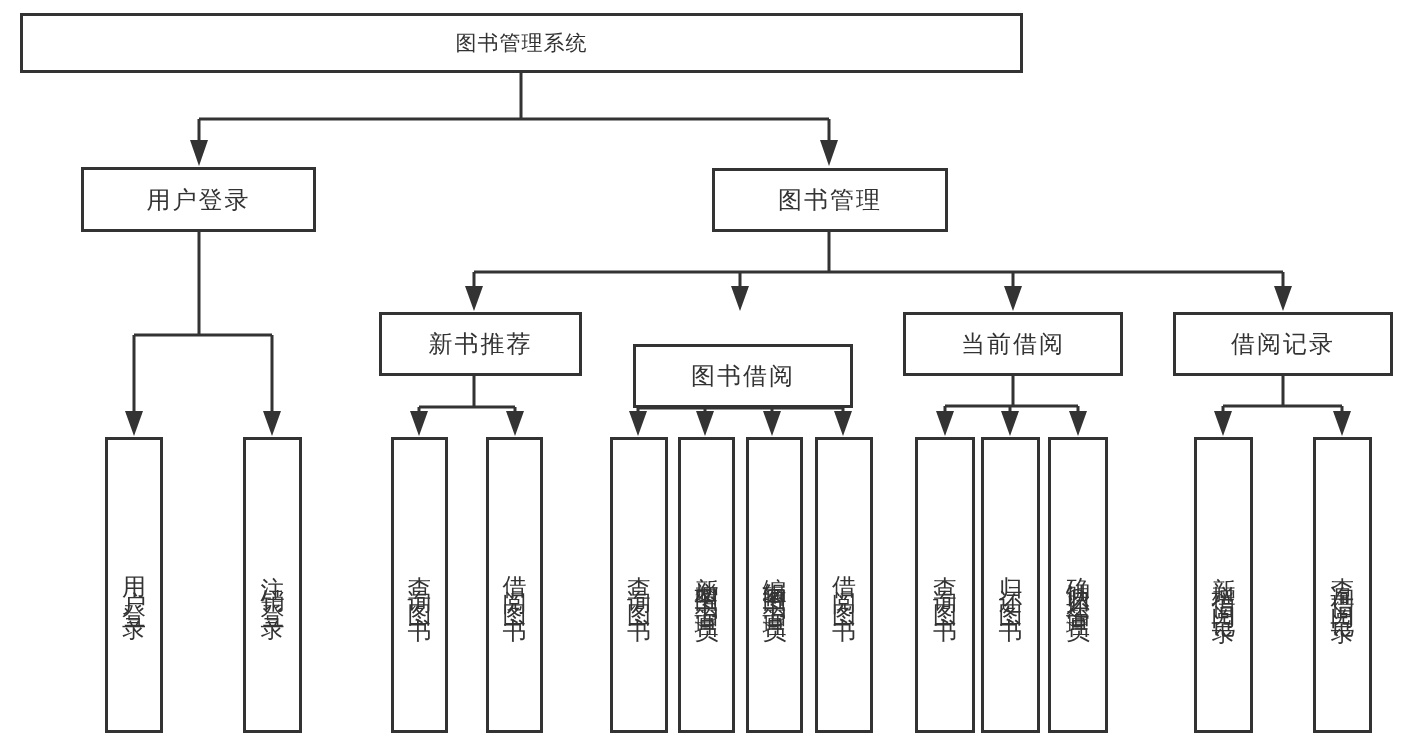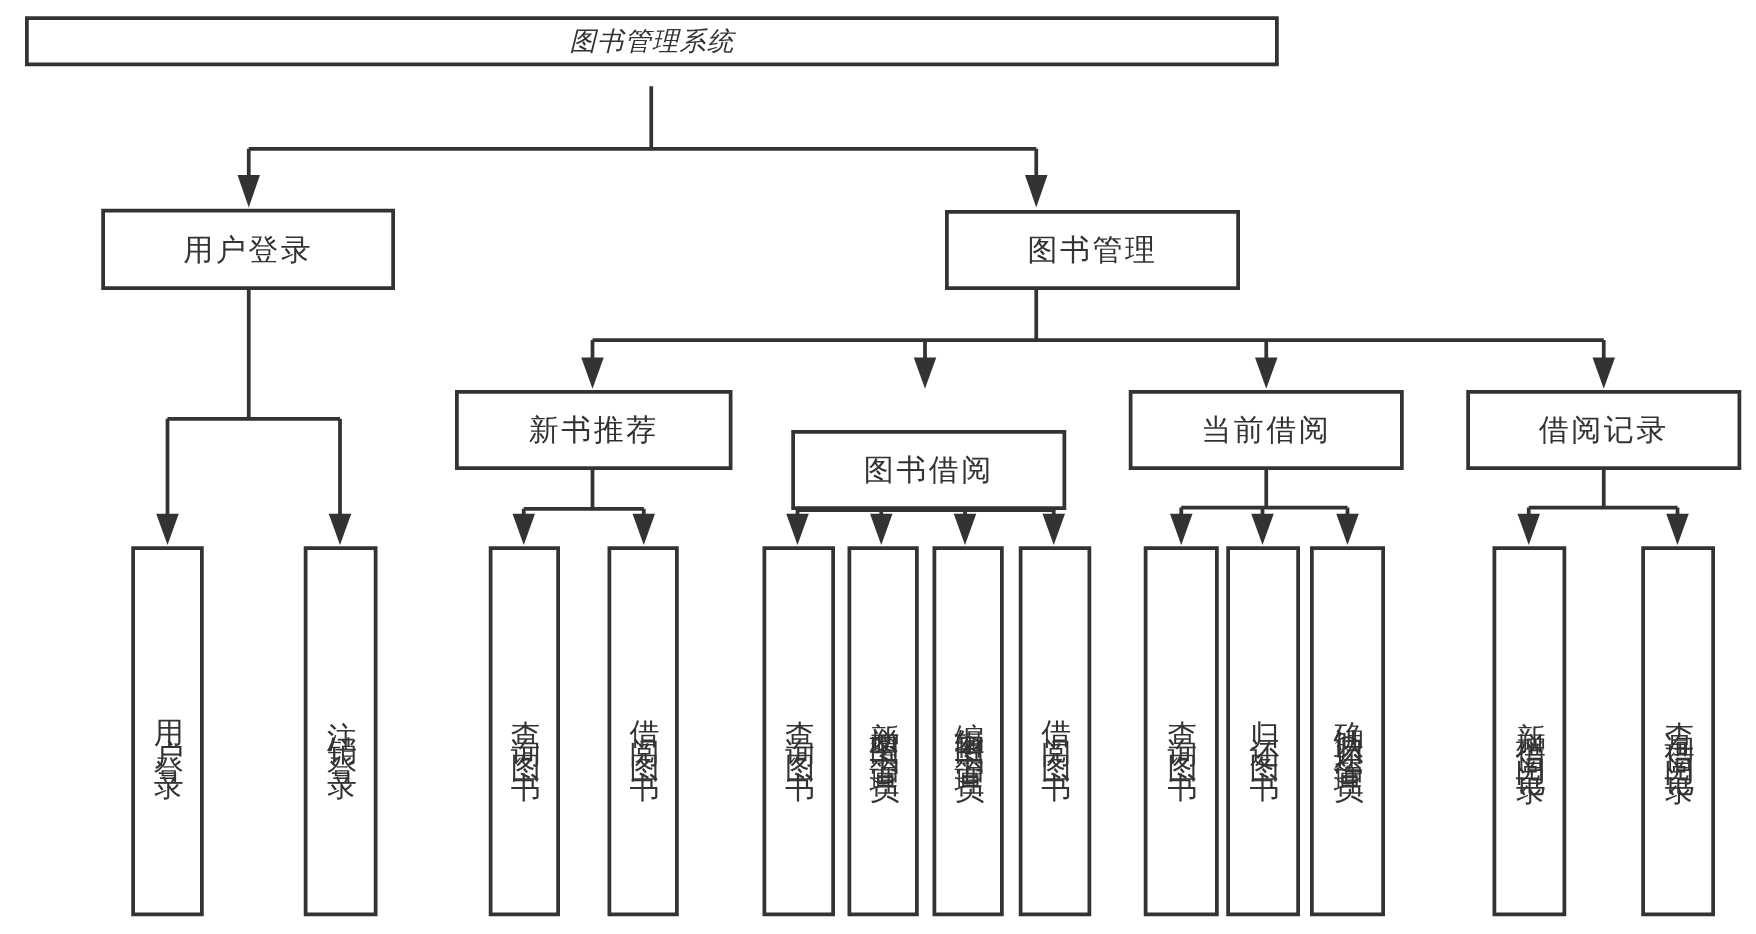--- a/index.html
+++ b/index.html
@@ -93,32 +93,32 @@
     <path class="edge" d="M1013 376 V406 M945 406 H1078 M945 406 V413 M1010 406 V413 M1078 406 V413"></path>
     <polygon class="arrow" points="936,411 954,411 945,436"></polygon>
     <polygon class="arrow" points="1001,411 1019,411 1010,436"></polygon>
     <polygon class="arrow" points="1069,411 1087,411 1078,436"></polygon>
 
     <path class="edge" d="M1283 376 V406 M1223 406 H1342 M1223 406 V413 M1342 406 V413"></path>
     <polygon class="arrow" points="1214,411 1232,411 1223,436"></polygon>
     <polygon class="arrow" points="1333,411 1351,411 1342,436"></polygon>
   </svg>
 
-  <div class="node node--root" style="left:20px; top:13px; width:1003px; height:40px;font-style:italic;">
+  <div class="node node--root" style="left:20px; top:13px; width:1003px; height:60px;">
     <span>图书管理系统</span>
   </div>
 
   <div class="node node--h" style="left:81px; top:167px; width:235px; height:65px;">
     <span>用户登录</span>
   </div>
-  <div class="node node--h" style="left:712px; top:168px; width:236px; height:64px;margin-left:44px;">
+  <div class="node node--h" style="left:712px; top:168px; width:236px; height:64px;">
     <span>图书管理</span>
   </div>
 
-  <div class="node node--h" style="left:364px; top:312px; width:222px; height:64px;">
+  <div class="node node--h" style="left:379px; top:312px; width:203px; height:64px;">
     <span>新书推荐</span>
   </div>
   <div class="node node--h" style="left:633px; top:312px; width:220px; height:64px;margin-top:32px;">
     <span>图书借阅</span>
   </div>
   <div class="node node--h" style="left:903px; top:312px; width:220px; height:64px;">
     <span>当前借阅</span>
   </div>
   <div class="node node--h" style="left:1173px; top:312px; width:220px; height:64px;">
     <span>借阅记录</span>

